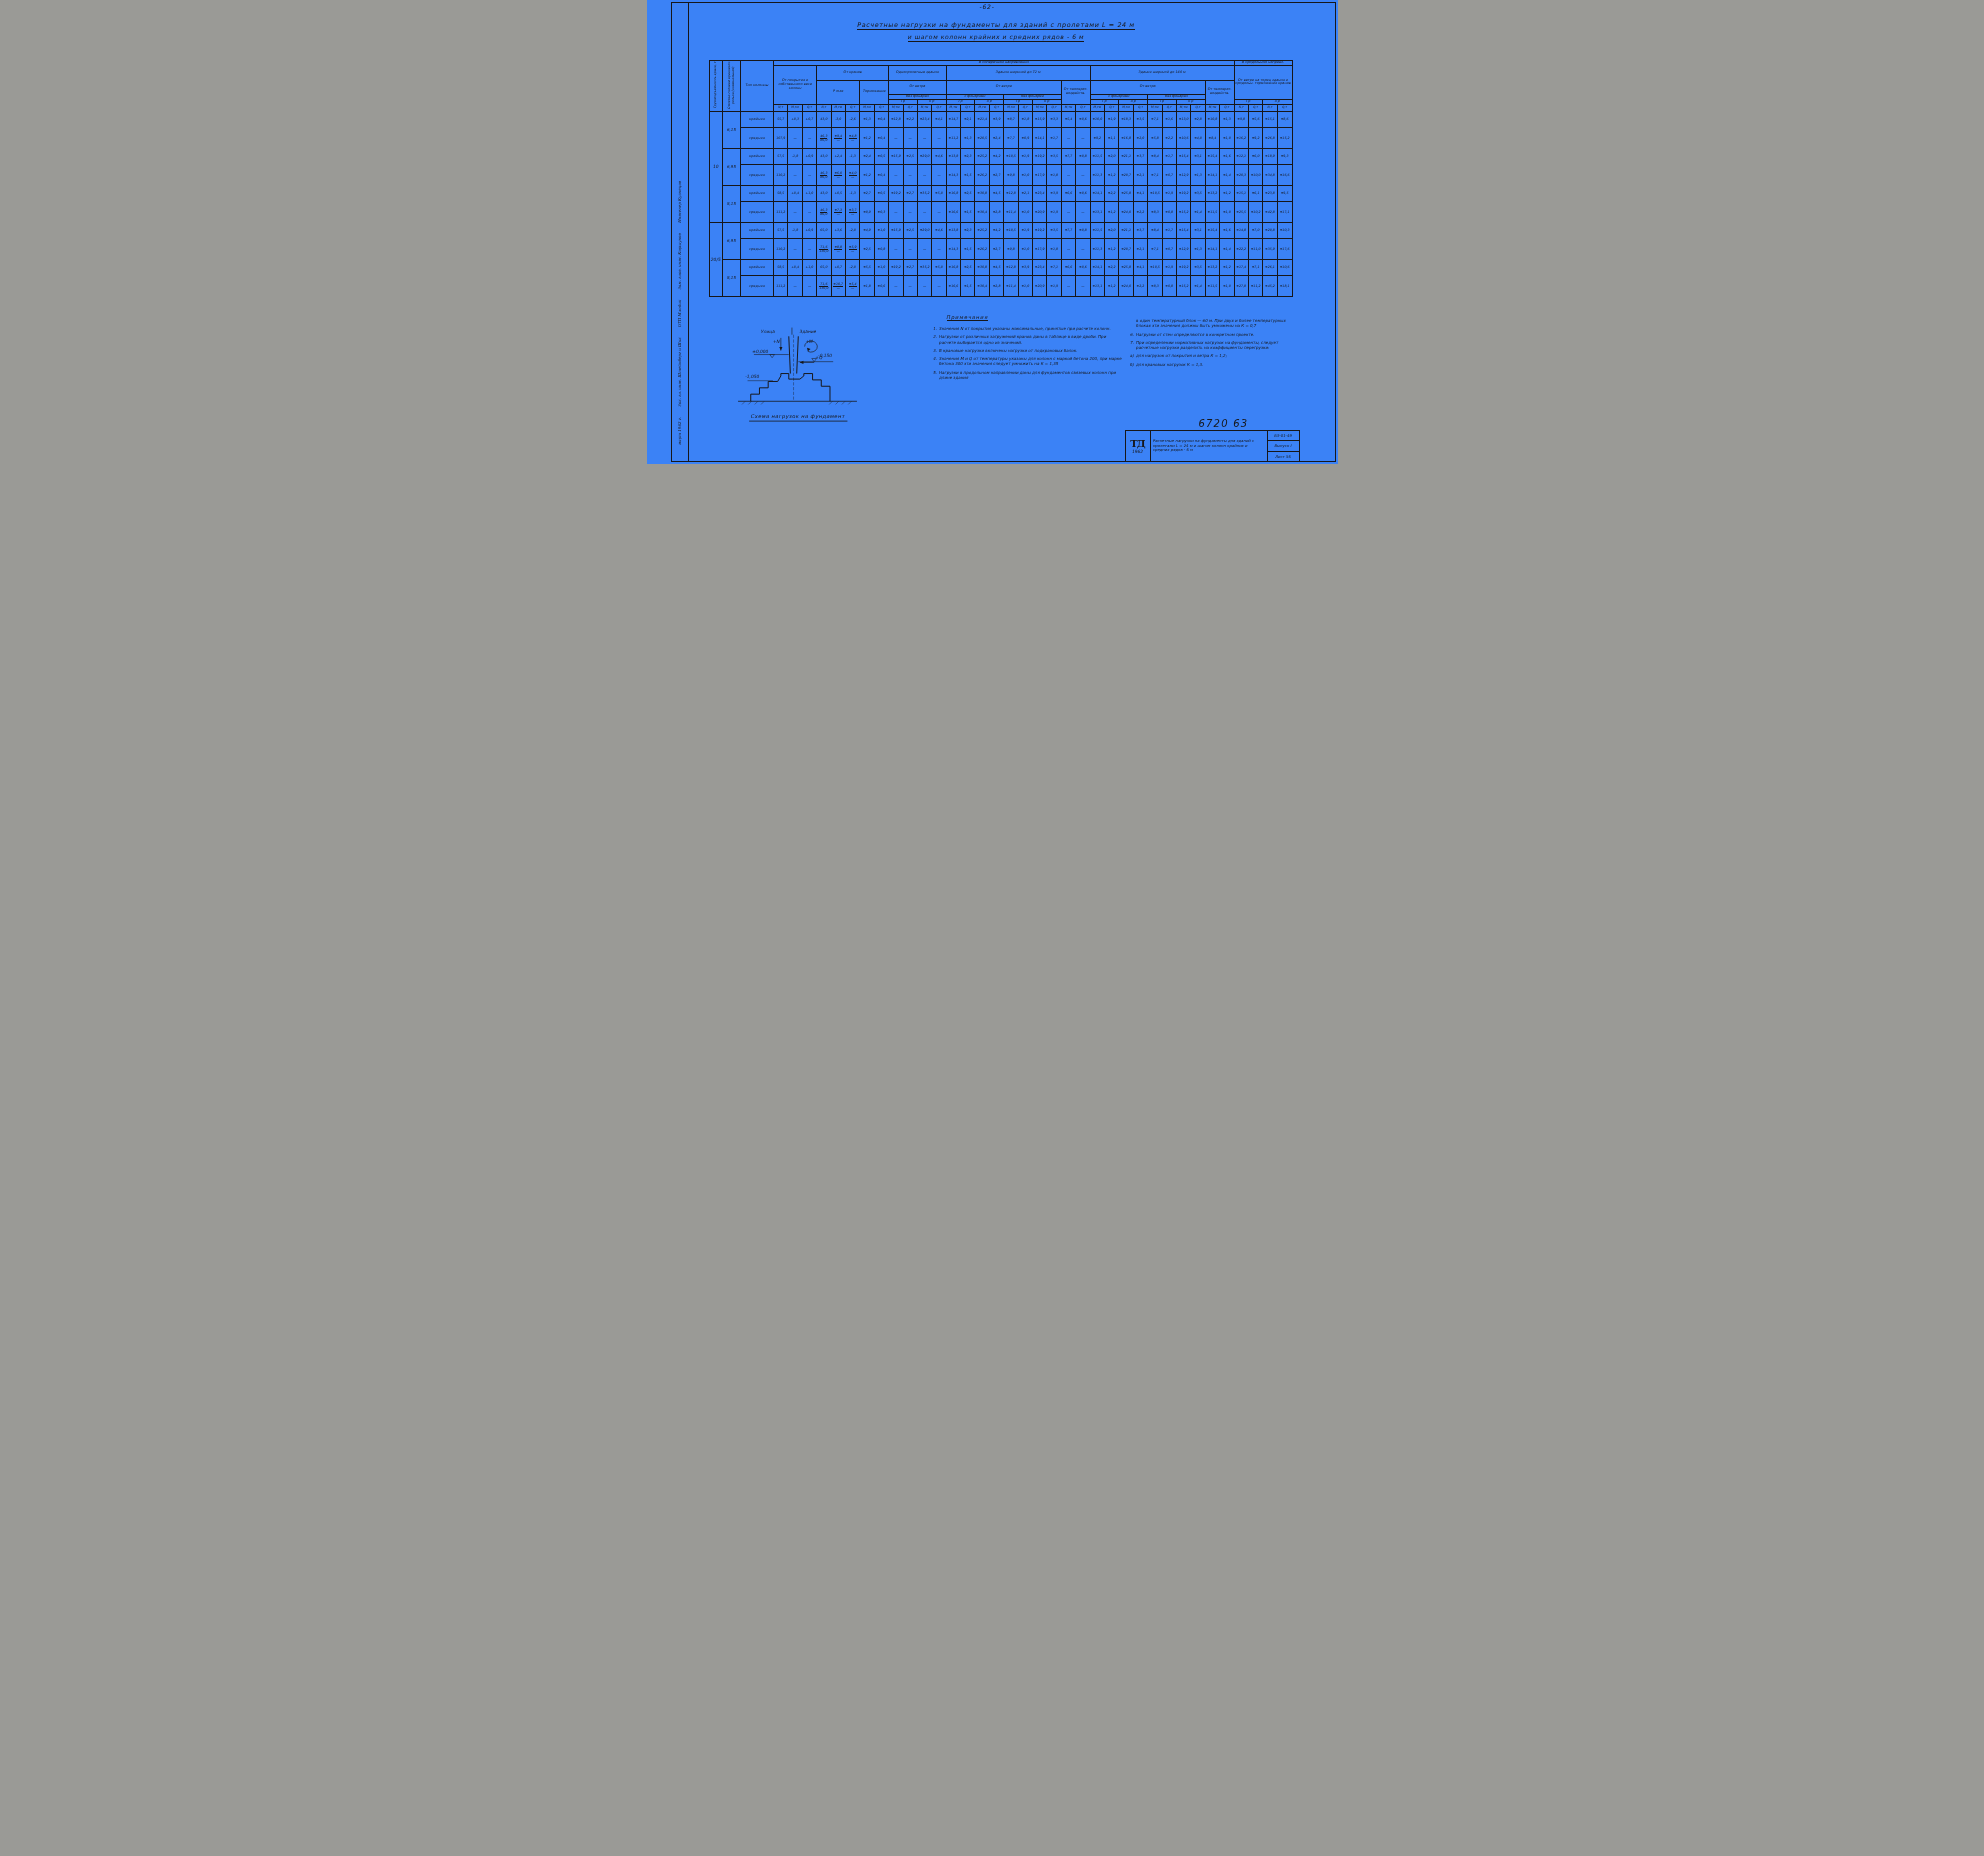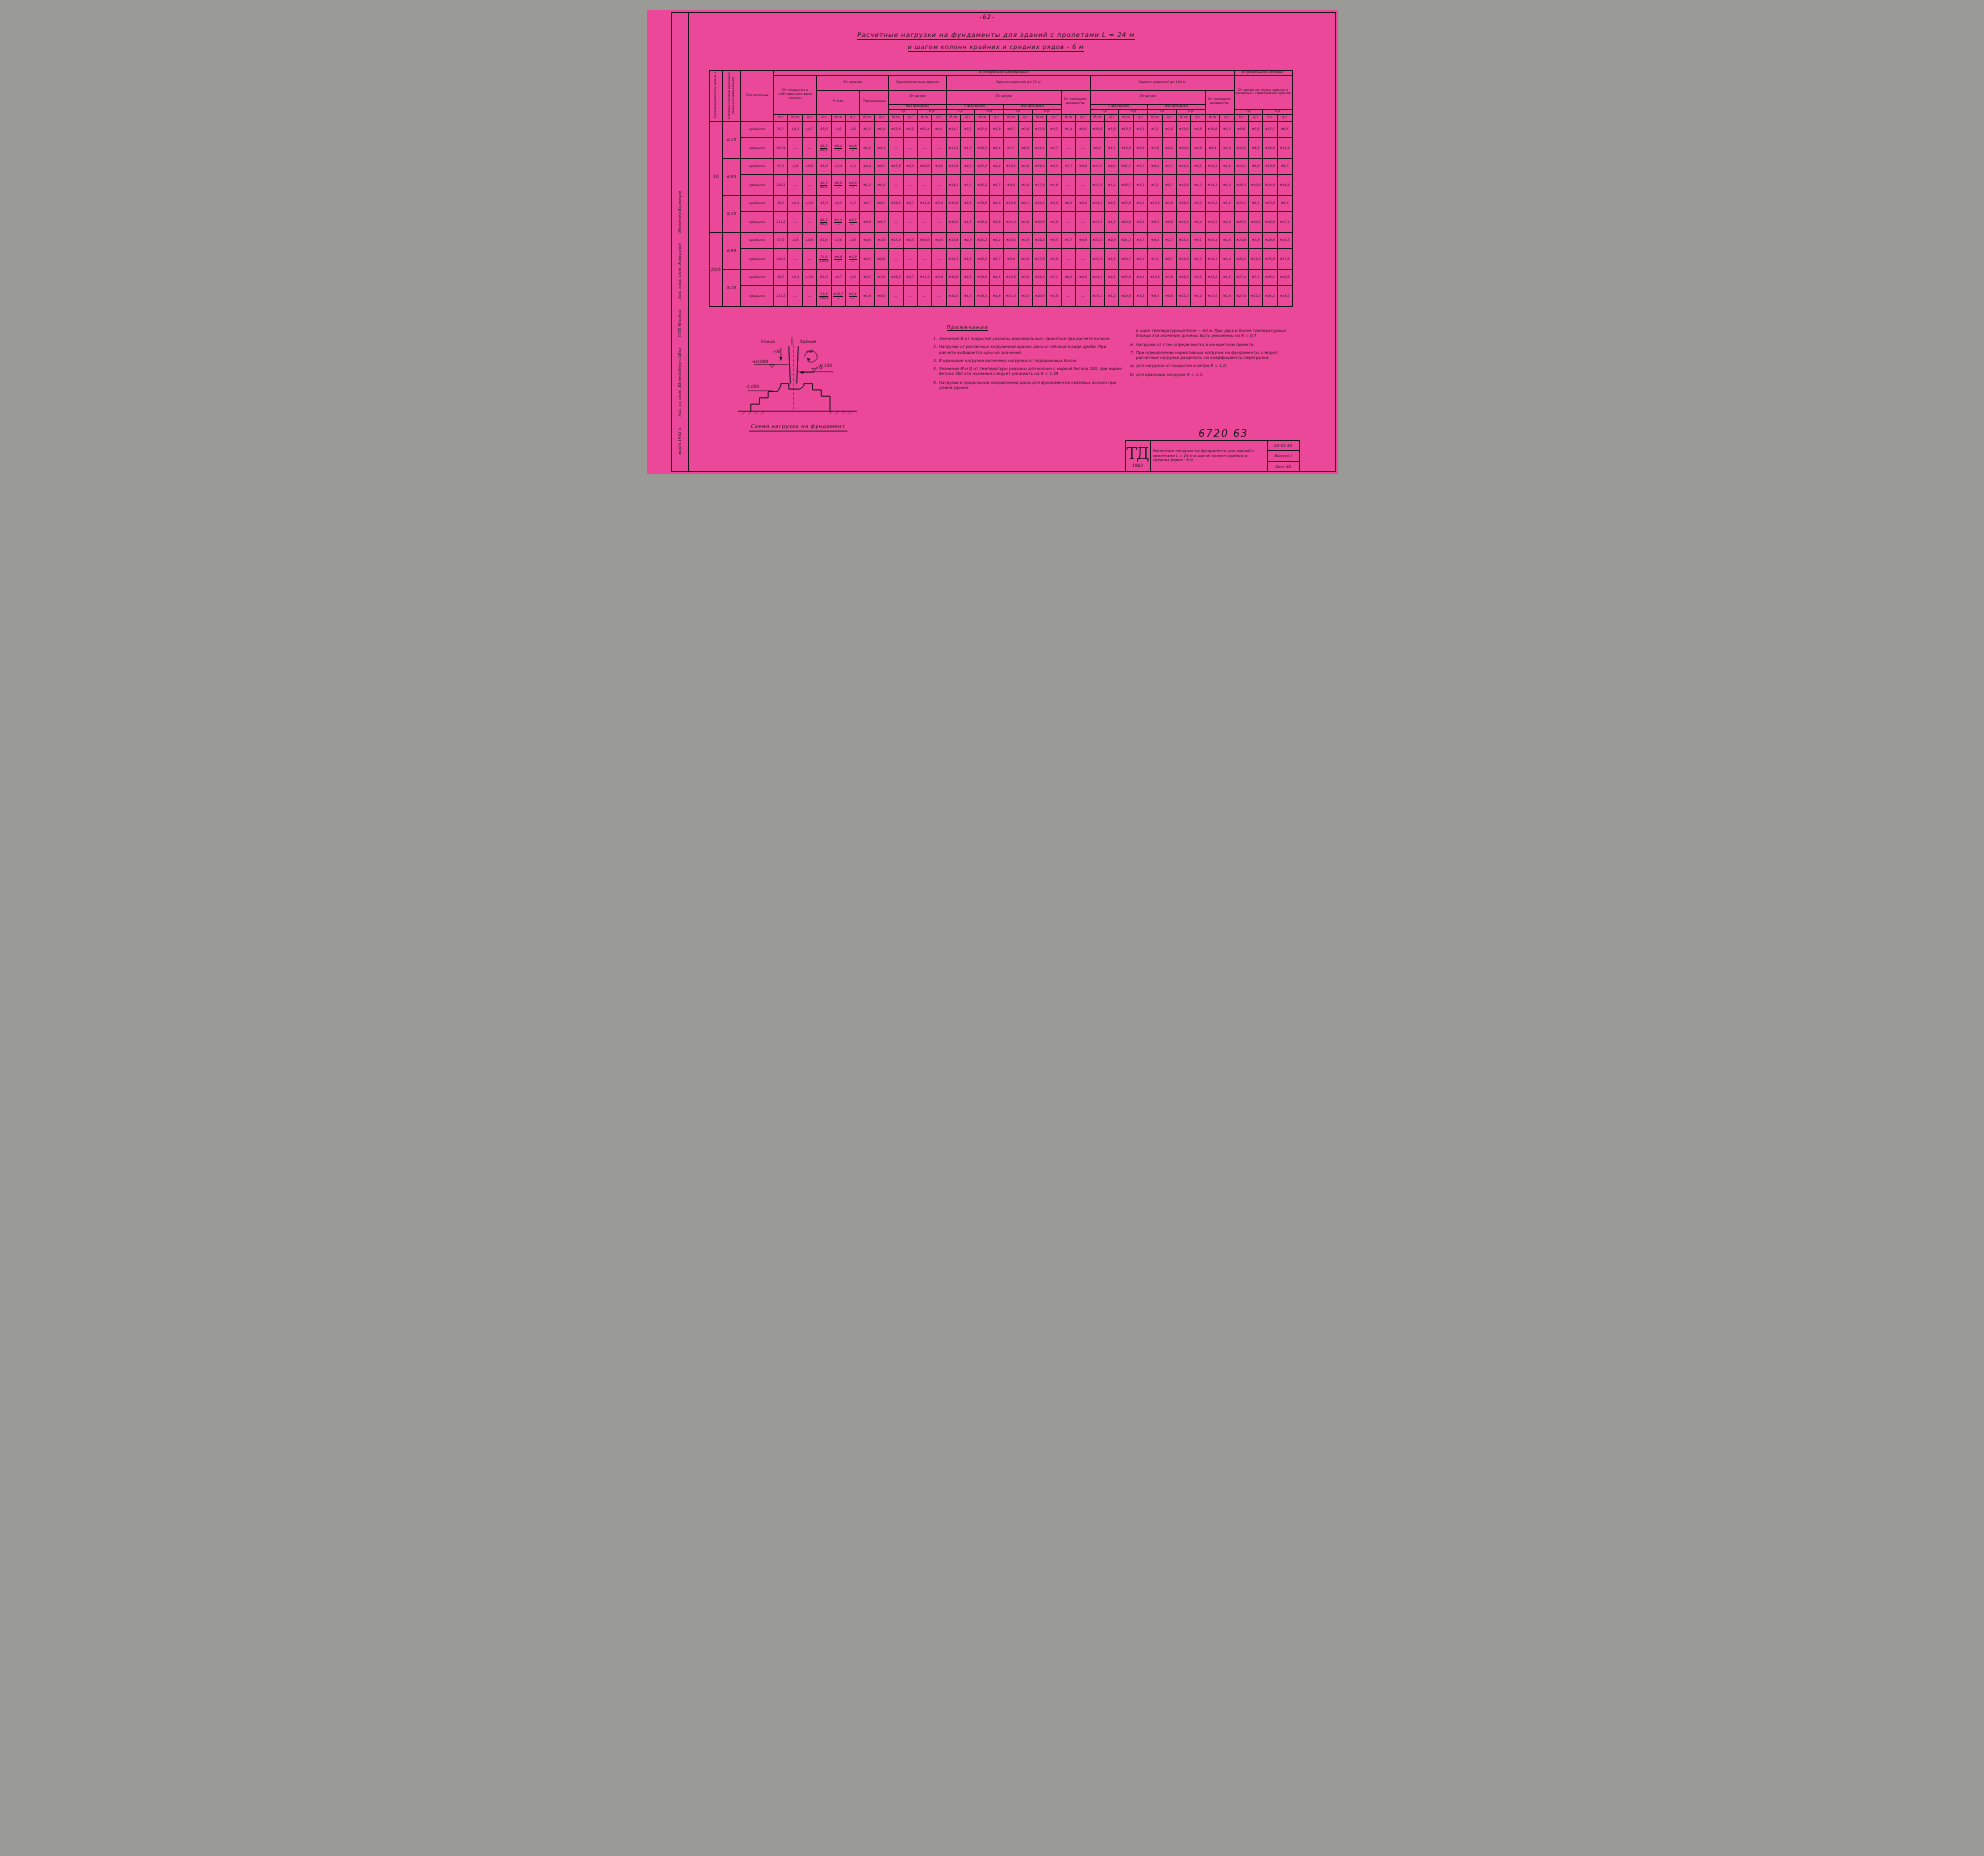--- a/index.html
+++ b/index.html
@@ -1,16 +1,16 @@
 <!DOCTYPE html>
 <html style="font-size:6.4px"><head>
 <meta charset="utf-8">
 <style>
   html,body{margin:0;padding:0;background:#9a9a96;}
-  .sheet{position:relative;width:691px;height:464px;margin:10px auto;background:#ec4899;color:#17171a;
+  .sheet{position:relative;width:691px;height:464px;margin:0 auto;background:#3b82f6;color:#17171a;
          font-family:"DejaVu Sans",sans-serif;overflow:hidden;}
   .frame{position:absolute;left:24px;top:2.4px;right:2px;bottom:2px;border:1.2px solid #17171a;}
   .inner-split{position:absolute;left:41px;top:2.4px;bottom:2px;width:0.8px;background:#17171a;}
   
   .stamp-strip{position:absolute;left:24.6px;top:2.4px;bottom:2px;width:16.7px;}
   .stamp-rot{position:absolute;left:0;bottom:0;transform:rotate(-90deg);transform-origin:0 0;
              display:flex;gap:10.3px;align-items:center;white-space:nowrap;height:16.7px;width:437px;
              font-size:3.6px;font-style:italic;}
   .stamp-item{display:flex;gap:2.4px;align-items:baseline;}
   .stamp-item .name{font-family:"DejaVu Serif",serif;font-style:italic;font-size:4px;}
@@ -46,21 +46,21 @@
   
   .diagram{position:absolute;left:67px;top:326px;width:167px;height:107px;}
   .diagram text{font-size:11px;font-style:italic;fill:#17171a;font-family:"DejaVu Sans",sans-serif;}
   .diagram .cap{font-size:13px;letter-spacing:1px;}
   
   .docnum{position:absolute;left:552px;top:418px;font-size:10px;font-style:italic;letter-spacing:1.2px;}
   .tblock{position:absolute;left:478px;top:430px;width:173px;height:30px;border:1.2px solid #17171a;
           display:flex;}
   .tblock .logo{flex:0 0 24px;border-right:0.8px solid #17171a;display:flex;flex-direction:column;
                 align-items:center;justify-content:center;}
-  .tblock .logo .td{font-family:"DejaVu Serif",serif;font-size:16px;font-weight:normal;letter-spacing:-0.8px;}
+  .tblock .logo .td{font-family:"DejaVu Serif",serif;font-size:10px;font-weight:bold;letter-spacing:-0.8px;}
   .tblock .logo .yr{font-size:4.4px;font-style:italic;}
   .tblock .ttl{flex:1 1 auto;padding:1.6px 2.4px;font-size:3.8px;font-style:italic;line-height:1.3;
                display:flex;align-items:center;}
   .tblock .right{flex:0 0 31px;border-left:0.8px solid #17171a;display:flex;flex-direction:column;}
   .tblock .right .cell{flex:1;border-bottom:0.8px solid #17171a;display:flex;align-items:center;justify-content:center;
                        font-size:3.8px;font-style:italic;}
   .tblock .right .cell:last-child{border-bottom:none;}
 </style>
 </head>
 <body>

